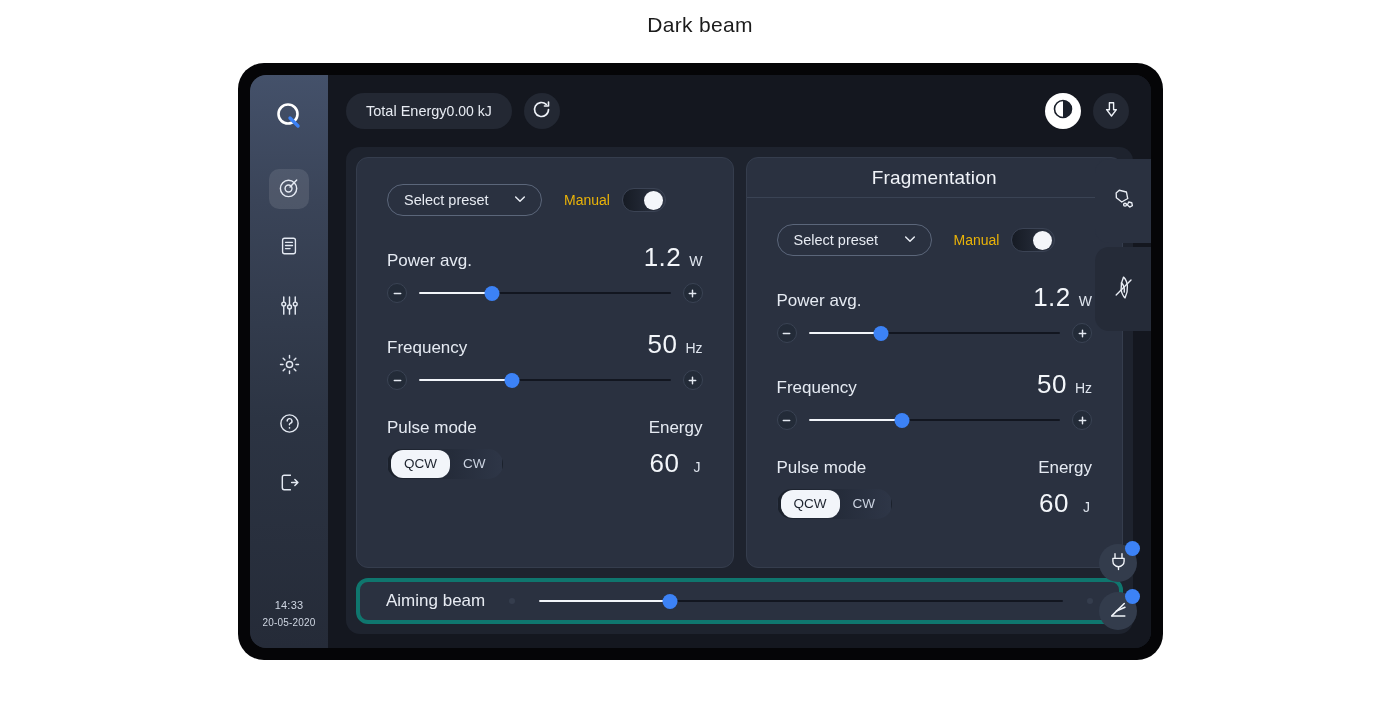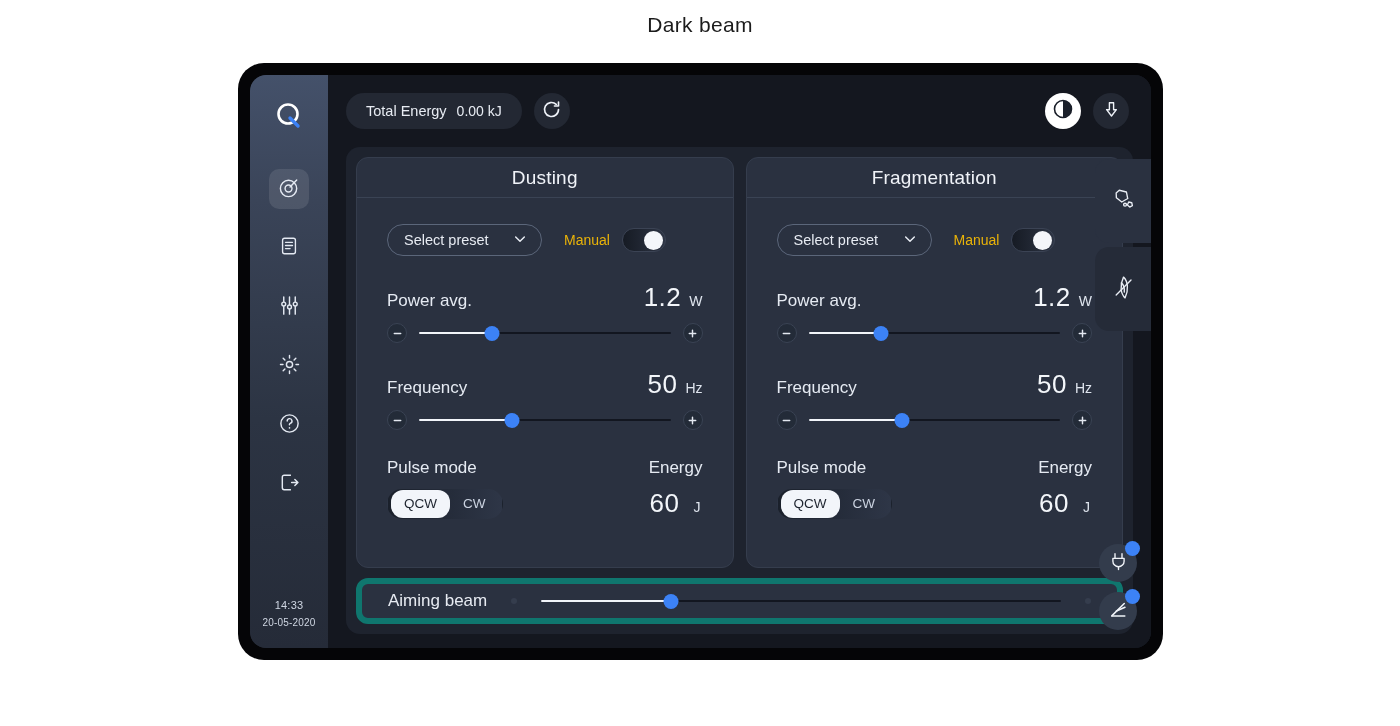--- a/index.html
+++ b/index.html
@@ -96,21 +96,21 @@
     display: flex;
     align-items: center;
     padding: 0 22px 0 18px;
     gap: 12px;
   }
   .energy-pill {
     height: 36px;
     padding: 0 20px;
     border-radius: 18px;
     background: #232833;
-    display: flex; align-items: center; gap: 10px;
+    display: flex; align-items: center; 
     color: #e8ecf3;
     font-size: 14.5px;
   }
   .energy-pill .val { font-size: 14px; }
   .round-btn {
     width: 36px; height: 36px;
     border-radius: 50%;
     background: #232833;
     display: flex; align-items: center; justify-content: center;
     color: #eef2f8;
@@ -279,21 +279,21 @@
   .seg-item.sel {
     background: #f2f5fa;
     color: #1d232e;
   }
   .energy-val { display: flex; align-items: baseline; gap: 14px; padding-right: 2px; }
 
   
   .aiming {
     flex: 0 0 46px;
     background: #2a3140;
-    border: 6px solid #0f766e;
+    border: 4px solid #0f766e;
     border-radius: 12px;
     display: flex; align-items: center;
     padding: 0 26px;
     gap: 24px;
   }
   .aiming-label { color: #e7ebf2; font-size: 17px; flex: 0 0 auto; }
   .aim-dot {
     width: 6px; height: 6px; border-radius: 50%;
     background: #353d4d; flex: 0 0 6px;
   }
@@ -450,21 +450,20 @@
             </svg>
           </span>
         </div>
       </div>
 
       <div class="content-wrap">
 
         <div class="panels-row">
 
           <div class="panel">
-            <div class="panel-title">Dusting</div>
             <div class="panel-body">
 
               <div class="preset-row">
                 <div class="select-preset">
                   <span>Select preset</span>
                   <span>
                     <svg width="16" height="16" viewBox="0 0 24 24" fill="none" stroke="#e7ebf2" stroke-width="2.2">
                       <path d="M5.5 9l6.5 6.5L18.5 9" stroke-linecap="round" stroke-linejoin="round"></path>
                     </svg>
                   </span>

